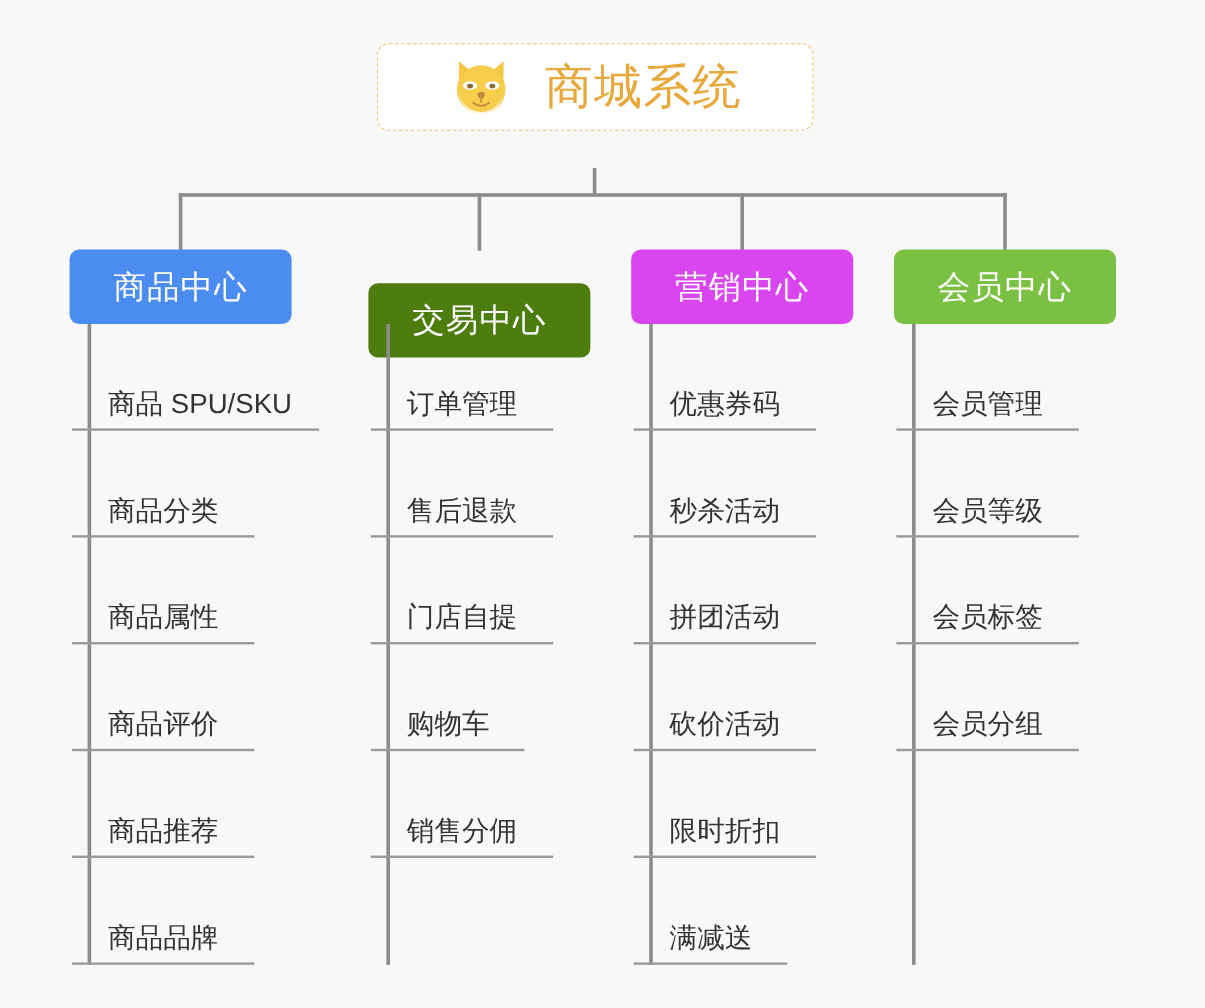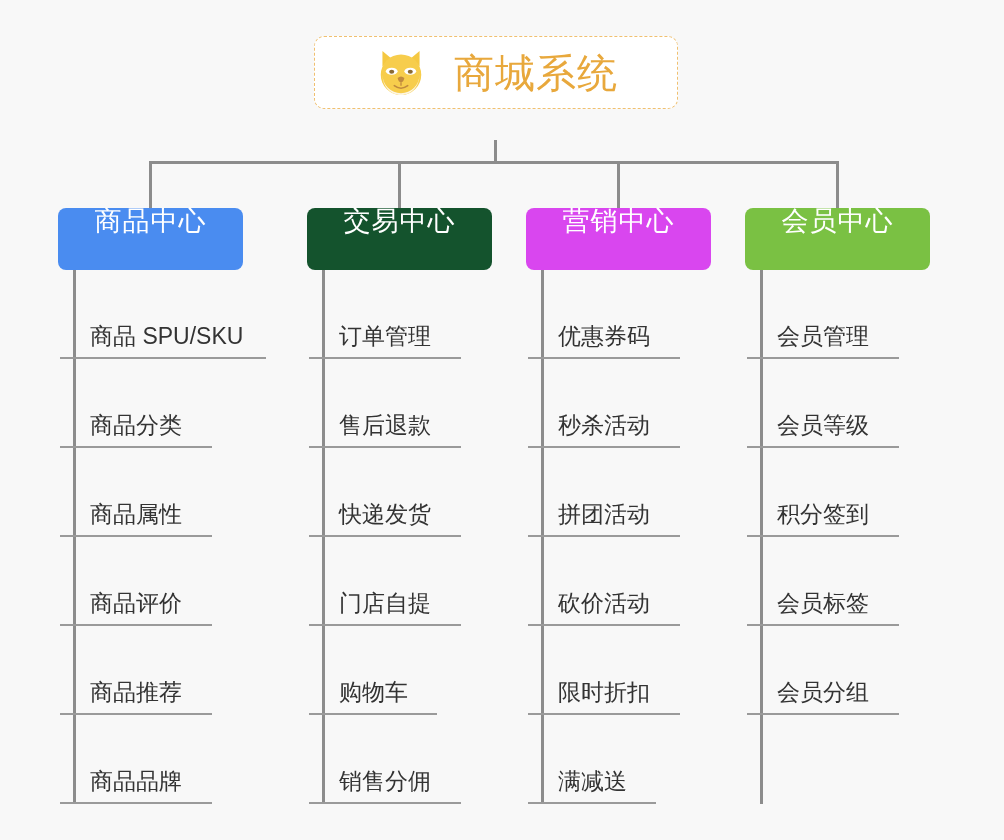--- a/index.html
+++ b/index.html
@@ -63,20 +63,21 @@
     top: 208px;
   }
   .cat-box {
     position: absolute;
     top: 0;
     left: 0;
     width: 185px;
     height: 62px;
     border-radius: 8px;
     display: flex;
+    align-items: center;
     justify-content: center;
   }
   .cat-label {
     font-size: 27px;
     line-height: 1;
     color: #ffffff;
     letter-spacing: 1px;
     white-space: nowrap;
   }
 
@@ -175,35 +176,31 @@
         <span class="leaf-rule" style="width:152px;"></span>
       </div>
       <div class="leaf-item">
         <span class="leaf-text">商品品牌</span>
         <span class="leaf-rule" style="width:152px;"></span>
       </div>
     </div>
   </div>
 
   <div class="column" style="left:307px;">
-    <div class="cat-box" style="background: #14532d;">
+    <div class="cat-box" style="background: #4d7c0f; margin-top: 28px;">
       <span class="cat-label">交易中心</span>
     </div>
     <div class="leaf-spine" style="height: 534px; background: rgb(140, 140, 140);"></div>
     <div class="leaf-list">
       <div class="leaf-item">
         <span class="leaf-text">订单管理</span>
         <span class="leaf-rule" style="width:152px;"></span>
       </div>
       <div class="leaf-item">
         <span class="leaf-text">售后退款</span>
-        <span class="leaf-rule" style="width:152px;"></span>
-      </div>
-      <div class="leaf-item">
-        <span class="leaf-text">快递发货</span>
         <span class="leaf-rule" style="width:152px;"></span>
       </div>
       <div class="leaf-item">
         <span class="leaf-text">门店自提</span>
         <span class="leaf-rule" style="width:152px;"></span>
       </div>
       <div class="leaf-item">
         <span class="leaf-text">购物车</span>
         <span class="leaf-rule" style="width:128px;"></span>
       </div>
@@ -255,24 +252,20 @@
     <div class="leaf-list">
       <div class="leaf-item">
         <span class="leaf-text">会员管理</span>
         <span class="leaf-rule" style="width:152px;"></span>
       </div>
       <div class="leaf-item">
         <span class="leaf-text">会员等级</span>
         <span class="leaf-rule" style="width:152px;"></span>
       </div>
       <div class="leaf-item">
-        <span class="leaf-text">积分签到</span>
-        <span class="leaf-rule" style="width:152px;"></span>
-      </div>
-      <div class="leaf-item">
         <span class="leaf-text">会员标签</span>
         <span class="leaf-rule" style="width:152px;"></span>
       </div>
       <div class="leaf-item">
         <span class="leaf-text">会员分组</span>
         <span class="leaf-rule" style="width:152px;"></span>
       </div>
     </div>
   </div>
 

